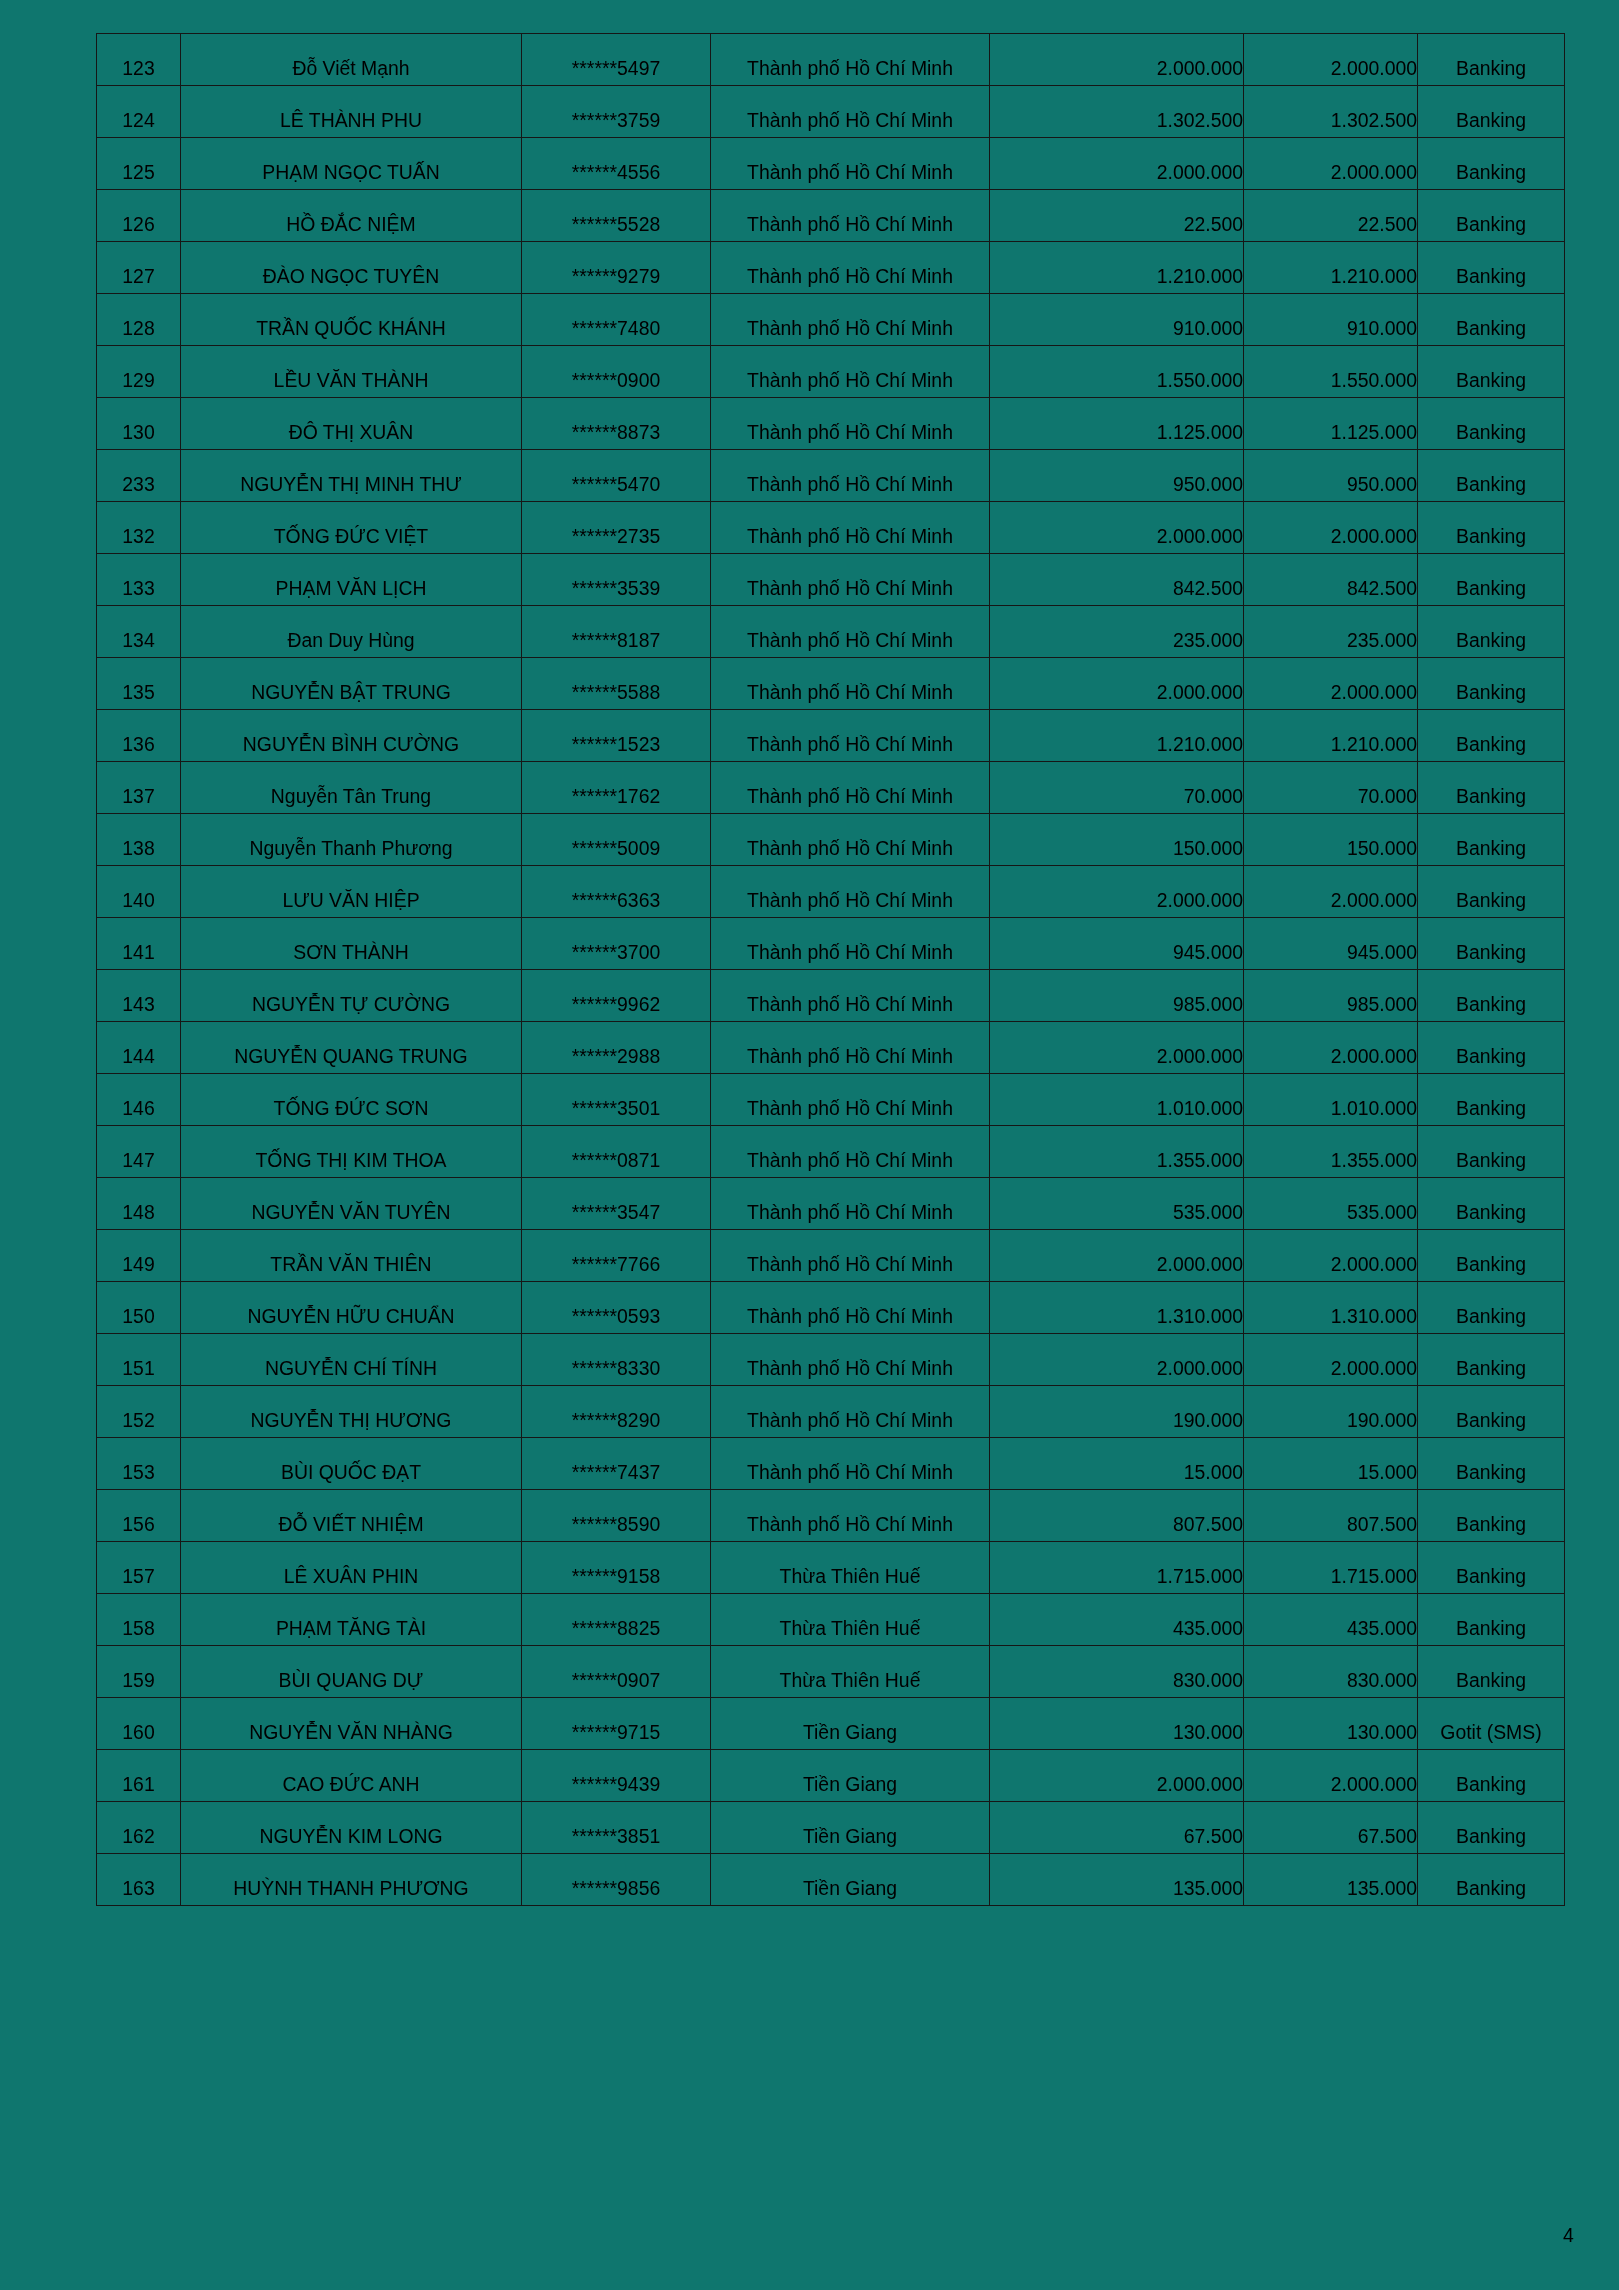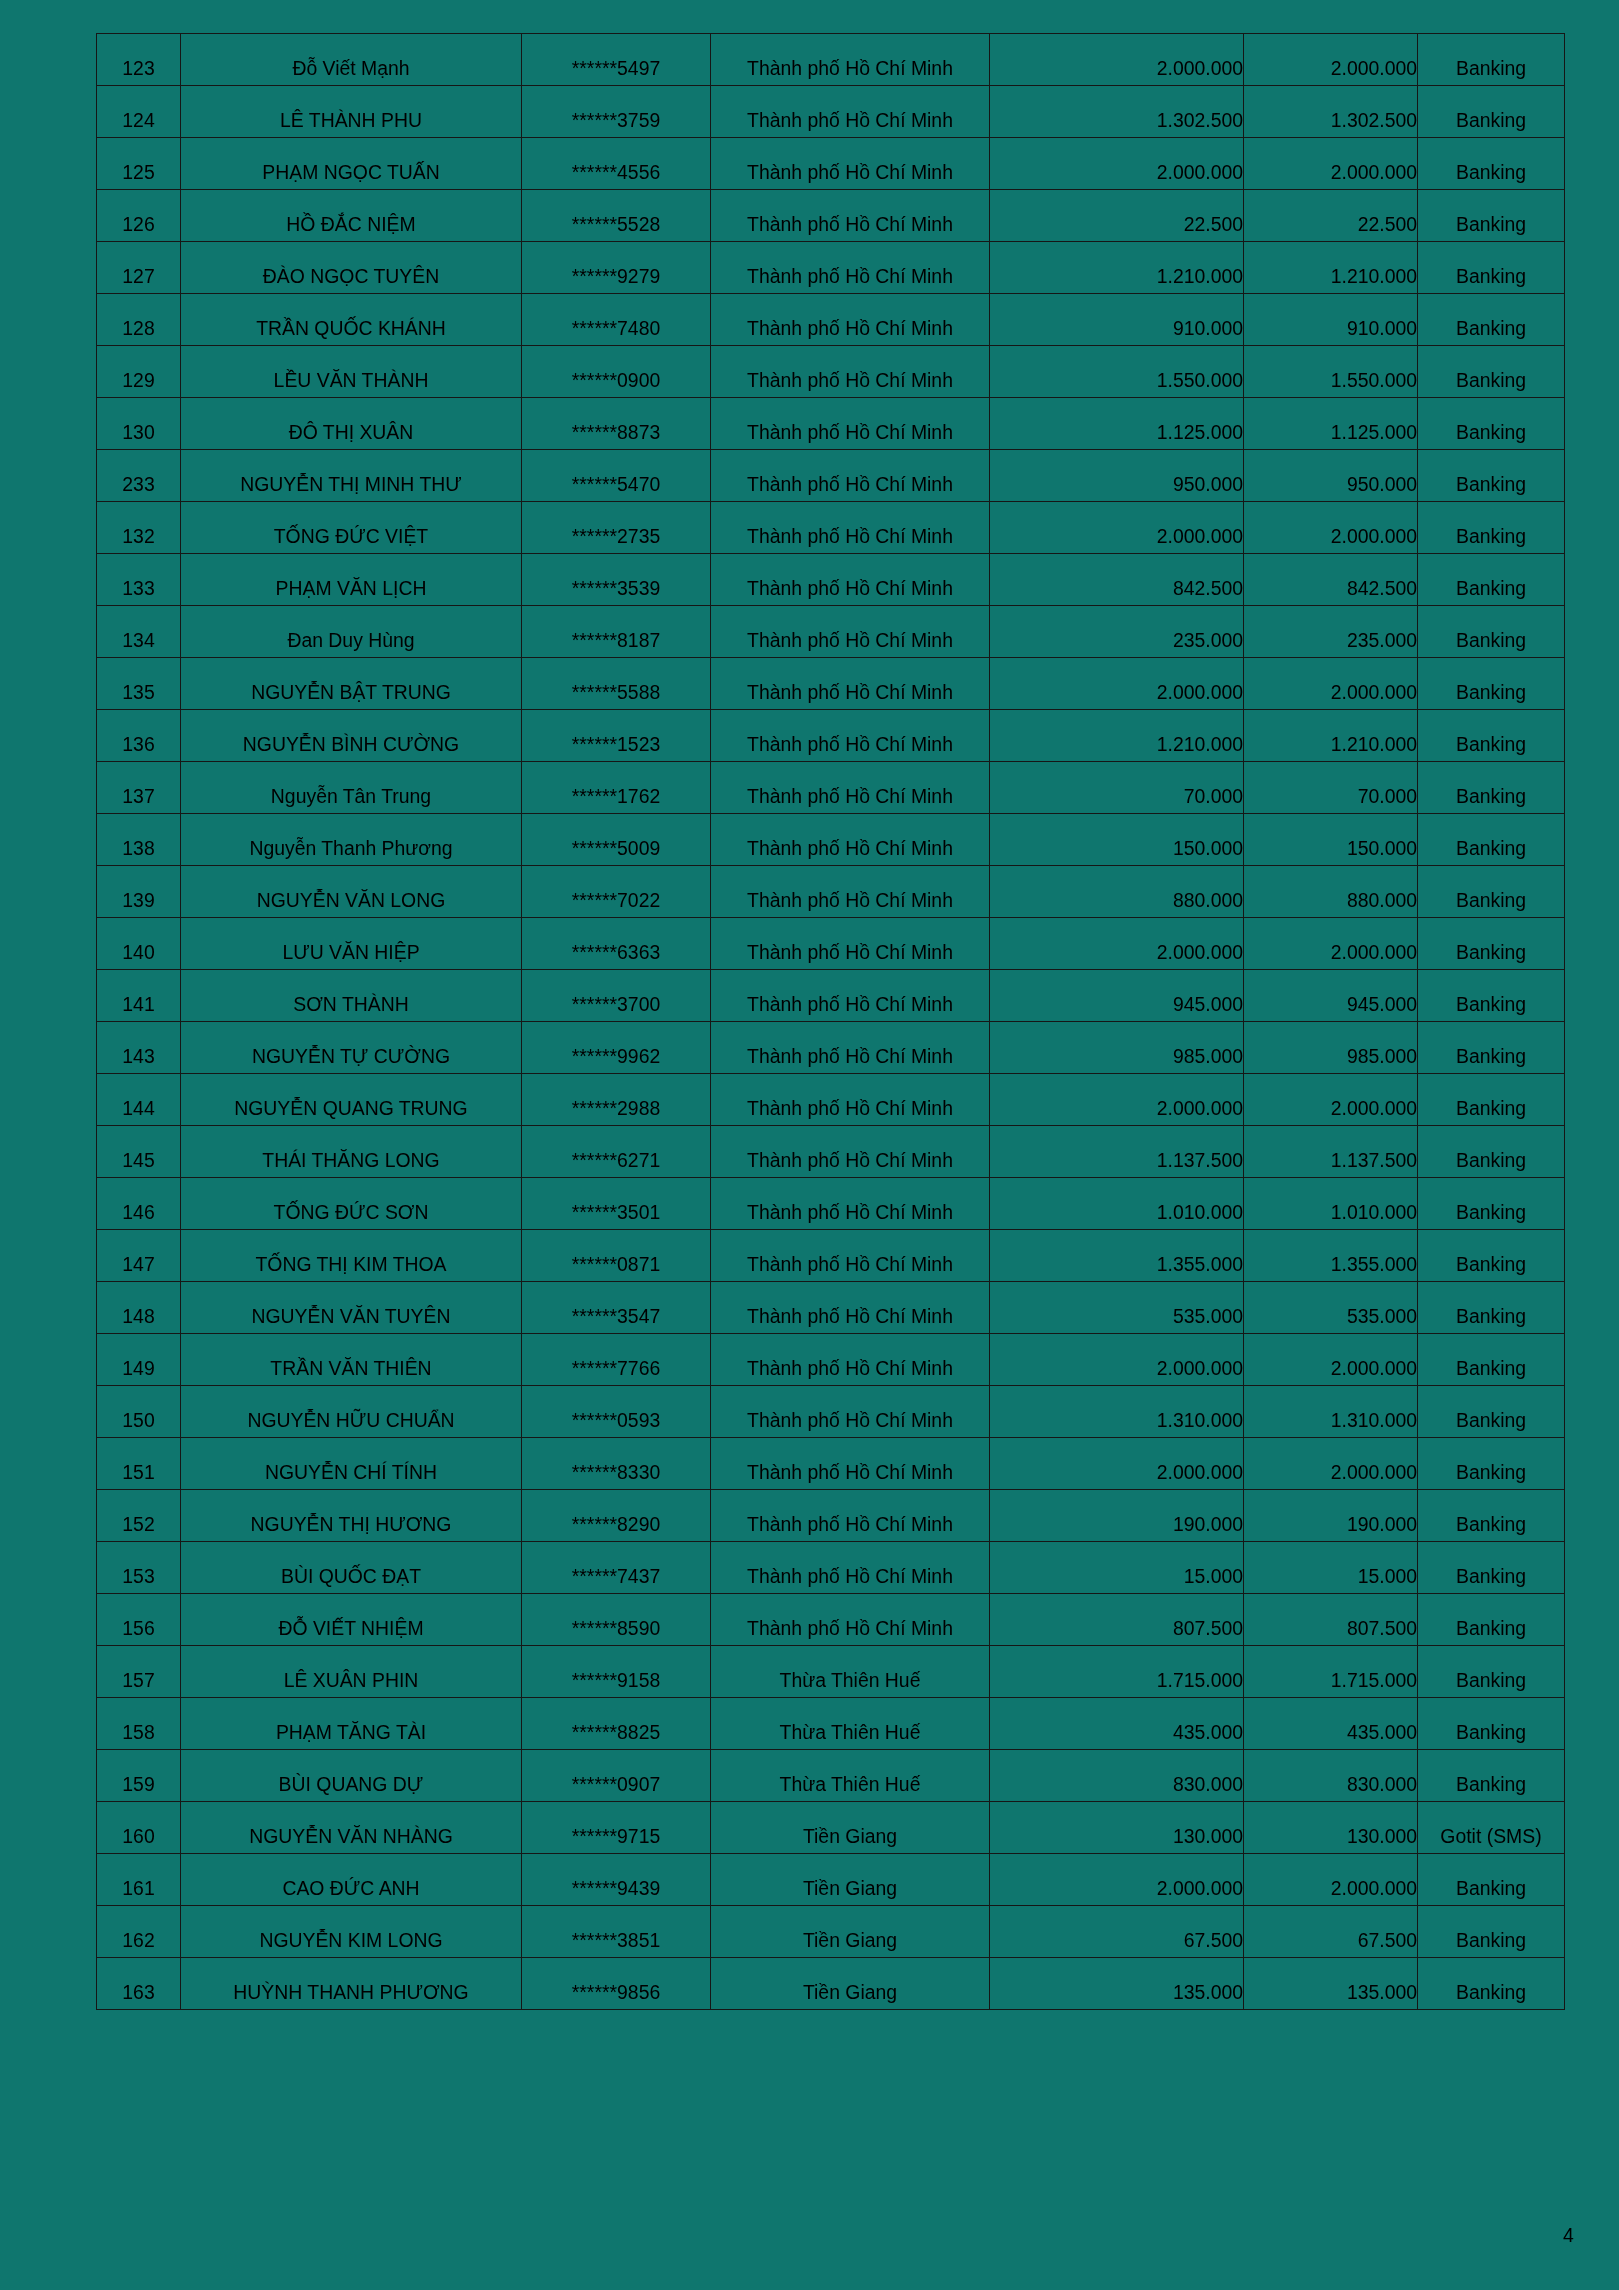--- a/index.html
+++ b/index.html
@@ -203,29 +203,20 @@
         <tr>
           <td class="c0">138</td>
           <td class="c1">Nguyễn Thanh Phương</td>
           <td class="c2">******5009</td>
           <td class="c3">Thành phố Hồ Chí Minh</td>
           <td class="c4">150.000</td>
           <td class="c5">150.000</td>
           <td class="c6">Banking</td>
         </tr>
         <tr>
-          <td class="c0">139</td>
-          <td class="c1">NGUYỄN VĂN LONG</td>
-          <td class="c2">******7022</td>
-          <td class="c3">Thành phố Hồ Chí Minh</td>
-          <td class="c4">880.000</td>
-          <td class="c5">880.000</td>
-          <td class="c6">Banking</td>
-        </tr>
-        <tr>
           <td class="c0">140</td>
           <td class="c1">LƯU VĂN HIỆP</td>
           <td class="c2">******6363</td>
           <td class="c3">Thành phố Hồ Chí Minh</td>
           <td class="c4">2.000.000</td>
           <td class="c5">2.000.000</td>
           <td class="c6">Banking</td>
         </tr>
         <tr>
           <td class="c0">141</td>
@@ -245,29 +236,20 @@
           <td class="c5">985.000</td>
           <td class="c6">Banking</td>
         </tr>
         <tr>
           <td class="c0">144</td>
           <td class="c1">NGUYỄN QUANG TRUNG</td>
           <td class="c2">******2988</td>
           <td class="c3">Thành phố Hồ Chí Minh</td>
           <td class="c4">2.000.000</td>
           <td class="c5">2.000.000</td>
-          <td class="c6">Banking</td>
-        </tr>
-        <tr>
-          <td class="c0">145</td>
-          <td class="c1">THÁI THĂNG LONG</td>
-          <td class="c2">******6271</td>
-          <td class="c3">Thành phố Hồ Chí Minh</td>
-          <td class="c4">1.137.500</td>
-          <td class="c5">1.137.500</td>
           <td class="c6">Banking</td>
         </tr>
         <tr>
           <td class="c0">146</td>
           <td class="c1">TỐNG ĐỨC SƠN</td>
           <td class="c2">******3501</td>
           <td class="c3">Thành phố Hồ Chí Minh</td>
           <td class="c4">1.010.000</td>
           <td class="c5">1.010.000</td>
           <td class="c6">Banking</td>

